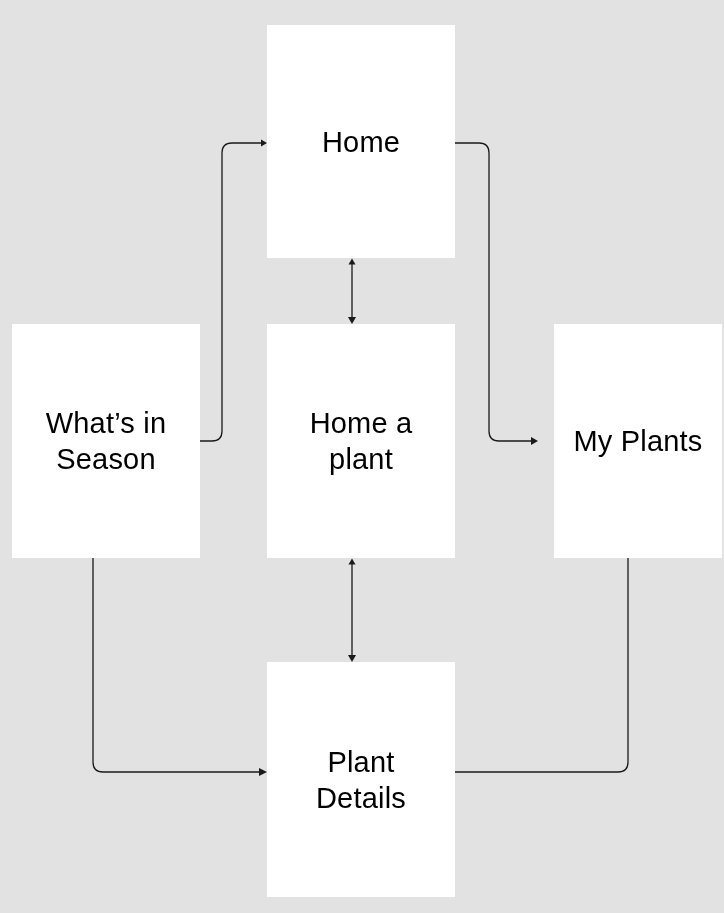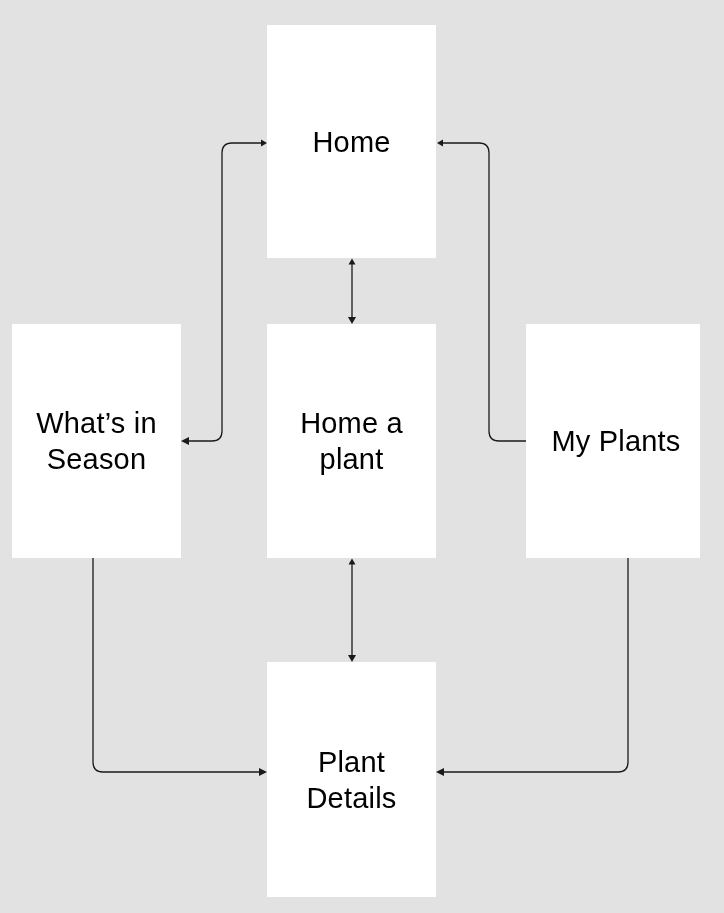--- a/index.html
+++ b/index.html
@@ -18,39 +18,39 @@
     background: #e2e2e2;
   }
   .edges {
     position: absolute;
     left: 0; top: 0;
     width: 724px;
     height: 913px;
   }
   .node {
     position: absolute;
-    width: 169px;
+    width: 188px;
     height: 234px;
     background: #ffffff;
     display: flex;
     align-items: center;
     justify-content: center;
     text-align: center;
   }
   .node .label {
     font-size: 29px;
     line-height: 36px;
     color: #000000;
     white-space: pre-line;
     letter-spacing: 0.2px;
   }
   .node-home           { left: 267px; top: 25px;  height: 233px; }
   .node-whats-in-season{ left: 12px;  top: 324px; }
   .node-find-a-plant   { left: 267px; top: 324px; }
-  .node-my-plants      { left: 526px; top: 324px; width: 168px; padding-left: 6px; }
+  .node-my-plants      { left: 554px; top: 324px; width: 168px; }
   .node-plant-details  { left: 267px; top: 662px; height: 235px; }
   .edge-line {
     fill: none;
     stroke: #1a1a1a;
     stroke-width: 1.3;
   }
   .arrowhead {
     fill: #1a1a1a;
     stroke: none;
   }

